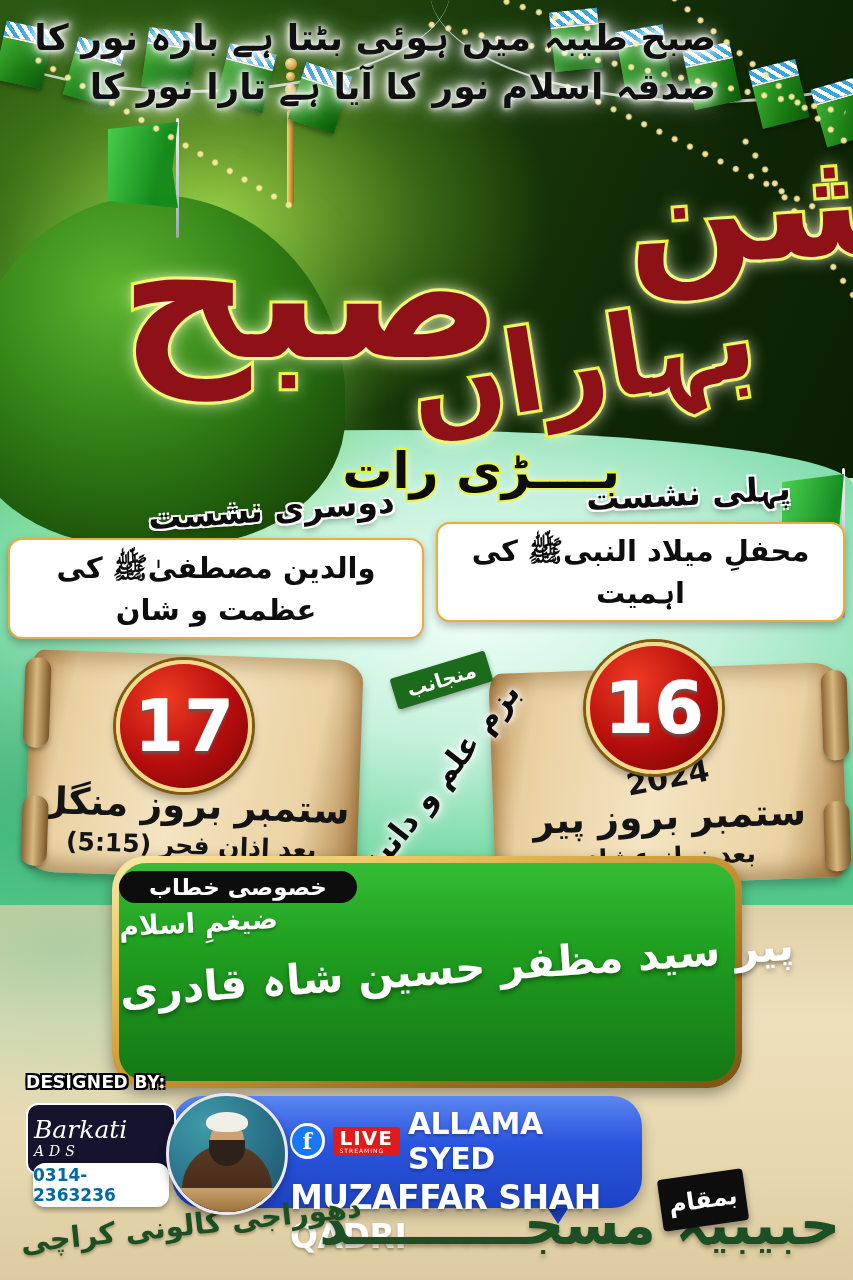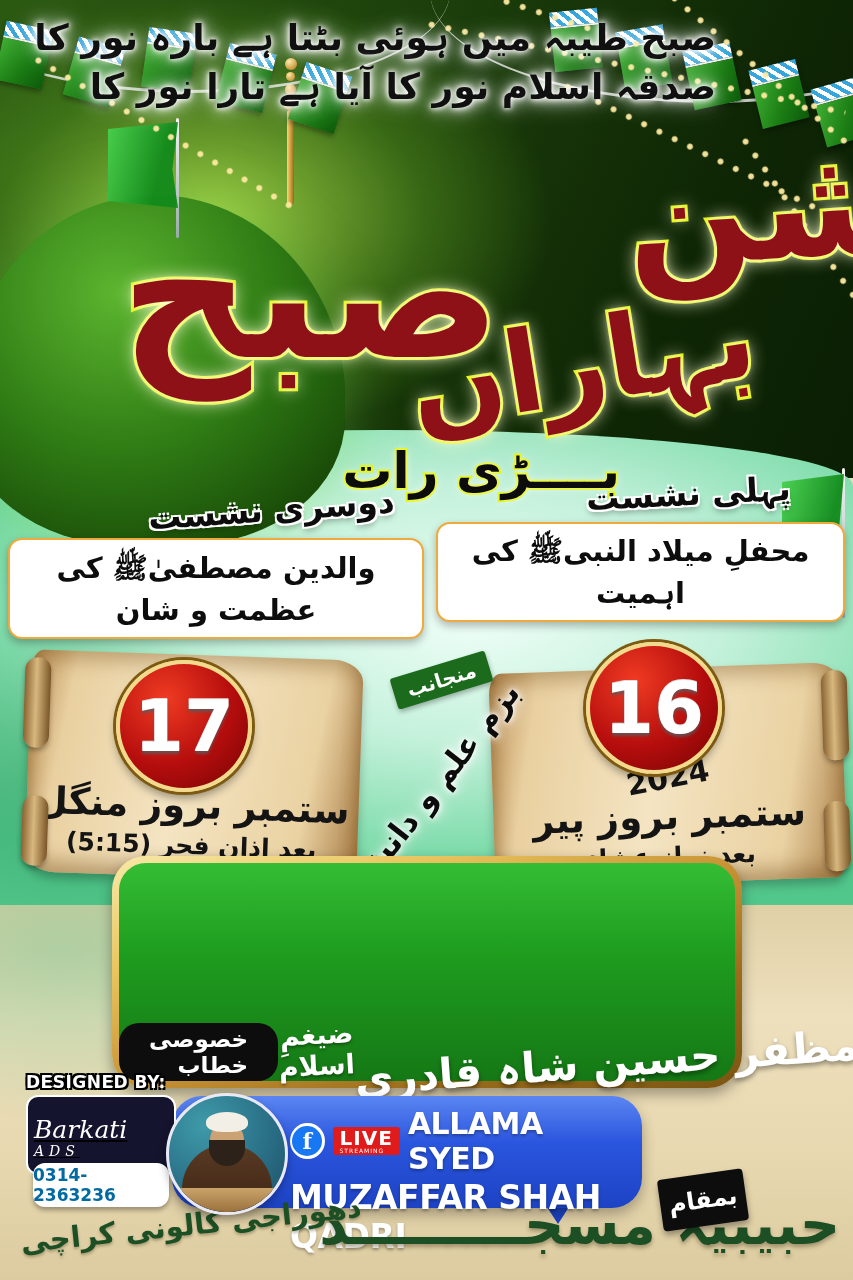--- a/index.html
+++ b/index.html
@@ -109,37 +109,37 @@
   }
   
   .speaker-outer{
     position:absolute;left:112px;top:856px;width:630px;height:232px;border-radius:34px;padding:7px;box-sizing:border-box;
     background:linear-gradient(160deg,#f8e9a8,#e9c55f 25%,#c89436 50%,#9a6d1d 75%,#7a5512);
     box-shadow:0 6px 14px rgba(0,0,0,.35);z-index:7;
   }
   .speaker-inner{
     width:100%;height:100%;border-radius:27px;position:relative;
     background:linear-gradient(180deg,#35bd35,#1f9e1f 40%,#157815);
-    display:flex;flex-direction:row;align-items:flex-end;
+    display:flex;flex-direction:column;align-items:flex-start;
   }
   .speaker-tag{
     margin-top:8px;background:#0d0d0d;color:#fff;font-size:23px;font-weight:bold;
     padding:3px 30px;border-radius:20px;
   }
   .speaker-honorific{color:#fff;font-size:27px;font-weight:bold;margin-top:4px;transform:rotate(-3deg);
     text-shadow:0 2px 3px rgba(0,0,0,.35);}
   .speaker-name{
     color:#fff;font-size:42px;font-weight:bold;white-space:nowrap;margin-top:6px;transform:rotate(-4deg);
     text-shadow:0 3px 5px rgba(0,0,0,.4);
   }
   
   .designer{position:absolute;left:26px;top:1072px;width:150px;z-index:8;}
   .designer-label{font-size:17px;font-weight:bold;color:#fff;letter-spacing:.5px;
     text-shadow:-2px -2px 0 #000,2px -2px 0 #000,-2px 2px 0 #000,2px 2px 0 #000;}
-  .designer-box{margin-top:3px;background:#14142e;border:2px solid #fff;border-radius:12px;padding:20px 6px 14px;text-decoration:underline;}
+  .designer-box{margin-top:11px;background:#14142e;border:2px solid #fff;border-radius:12px;padding:12px 6px 14px;}
   .designer-name{font-family:"DejaVu Serif",serif;font-style:italic;color:#fff;font-size:25px;line-height:1.05;}
   .designer-sub{font-family:"DejaVu Serif",serif;font-style:italic;color:#fff;font-size:14px;letter-spacing:5px;}
   .designer-phone{
     position:relative;margin:-12px auto 0;width:136px;background:#fff;border-radius:12px;
     font-size:17px;font-weight:bold;color:#0369a1;padding:2px 0;box-shadow:0 3px 5px rgba(0,0,0,.35);
   }
   
   .live-bar{
     position:absolute;left:172px;top:1096px;width:470px;height:112px;border-radius:30px;
     background:linear-gradient(180deg,#5b86f2,#2a55de 42%,#1d43c4);

